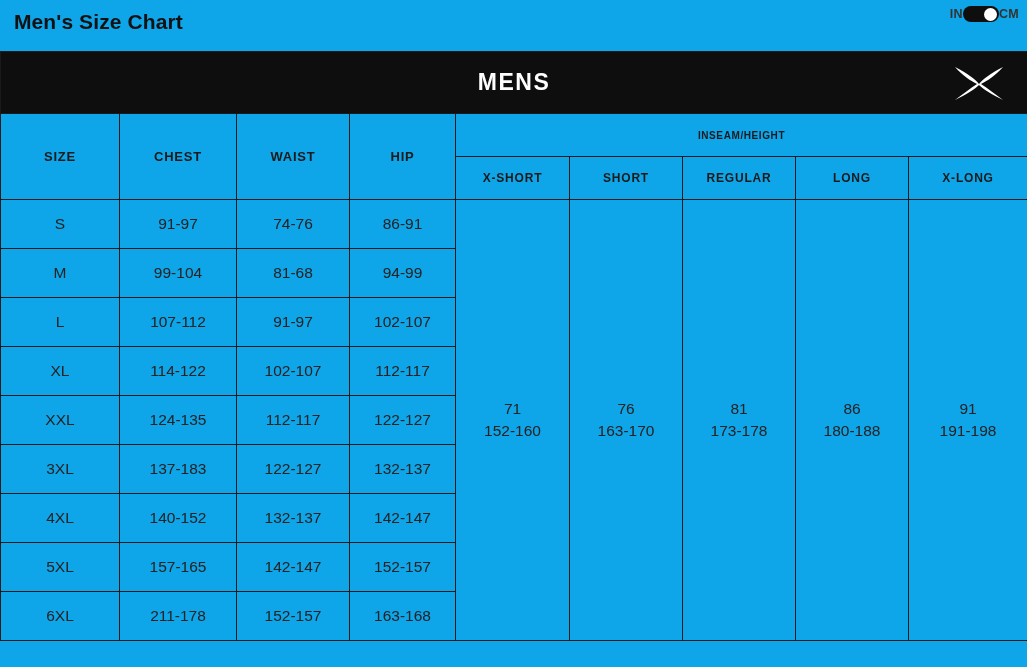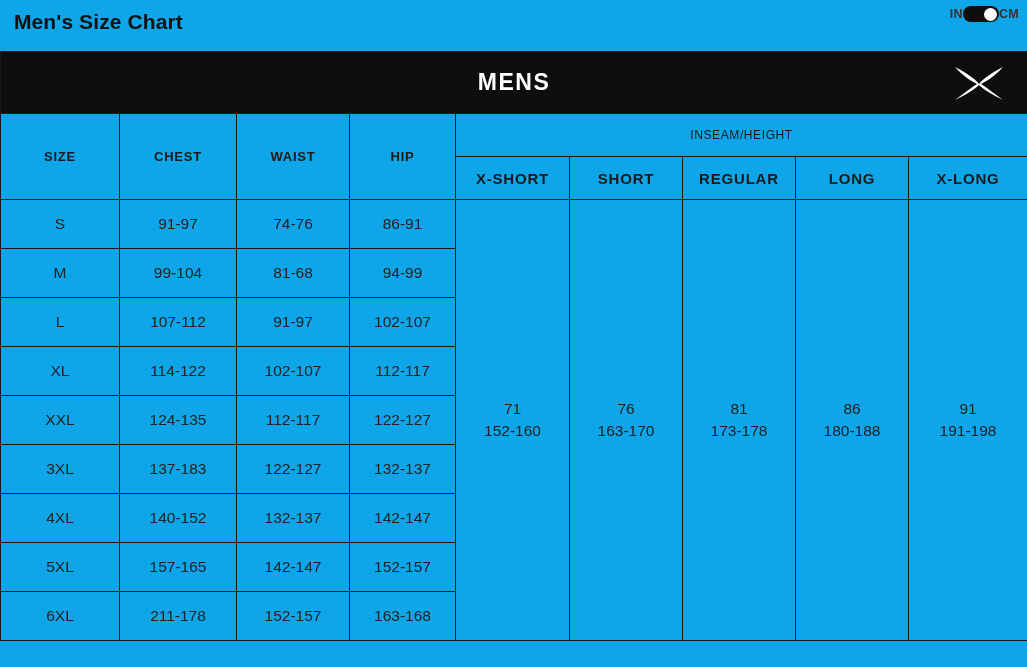--- a/index.html
+++ b/index.html
@@ -96,27 +96,27 @@
     position: absolute;
     right: 22px;
     top: 50%;
     transform: translateY(-50%);
     width: 52px;
     height: 40px;
   }
 
   .hdr-group {
     height: 43px;
-    font-size: 12px;
-    font-weight: normal;
+    font-size: 10px;
+    font-weight: bold;
     letter-spacing: 0.6px;
   }
   .hdr-main {
     height: 43px;
-    font-size: 15px;
+    font-size: 12px;
     font-weight: bold;
     letter-spacing: 0.8px;
   }
   .hdr-tall {
     font-size: 13px;
     font-weight: bold;
     letter-spacing: 0.8px;
   }
   .data-row td {
     height: 49px;

